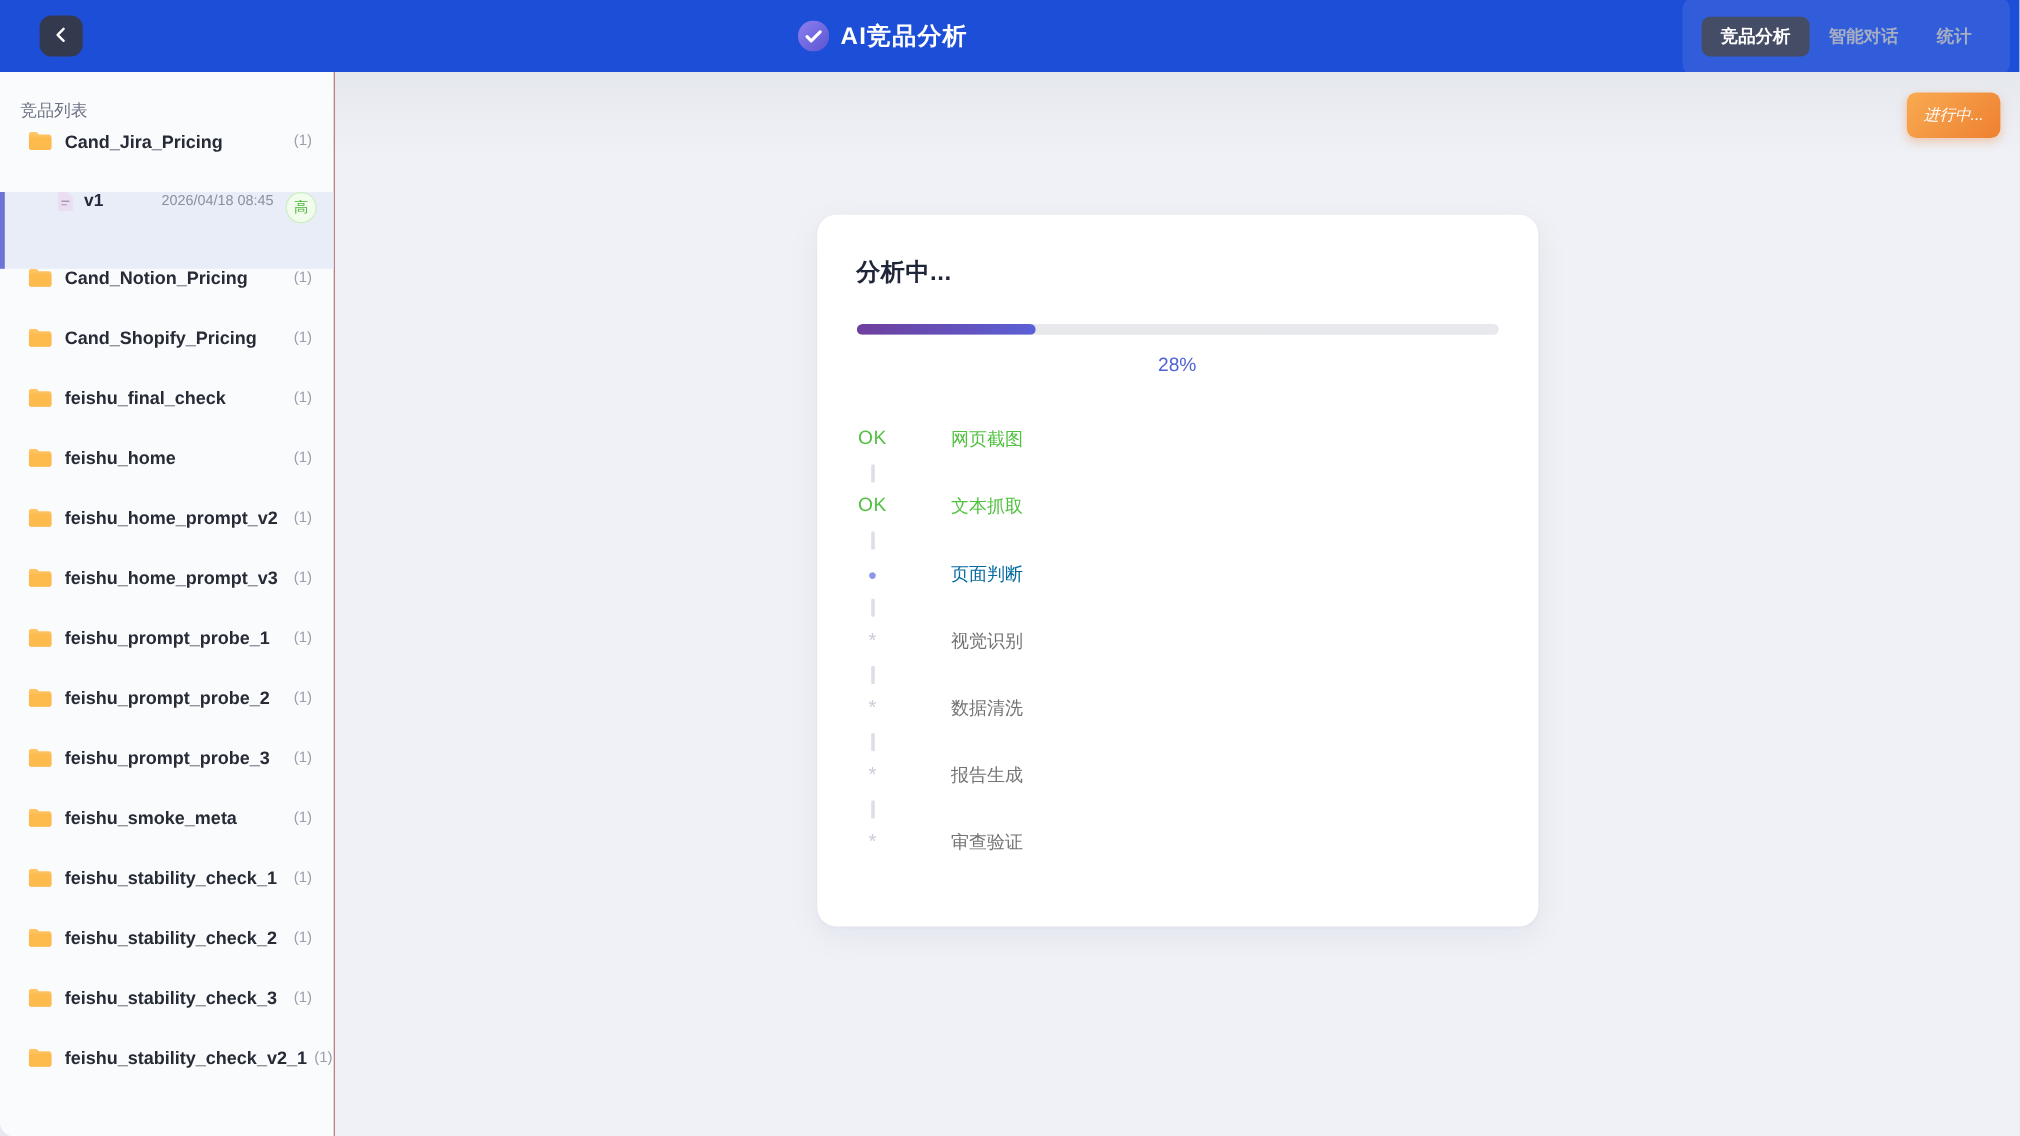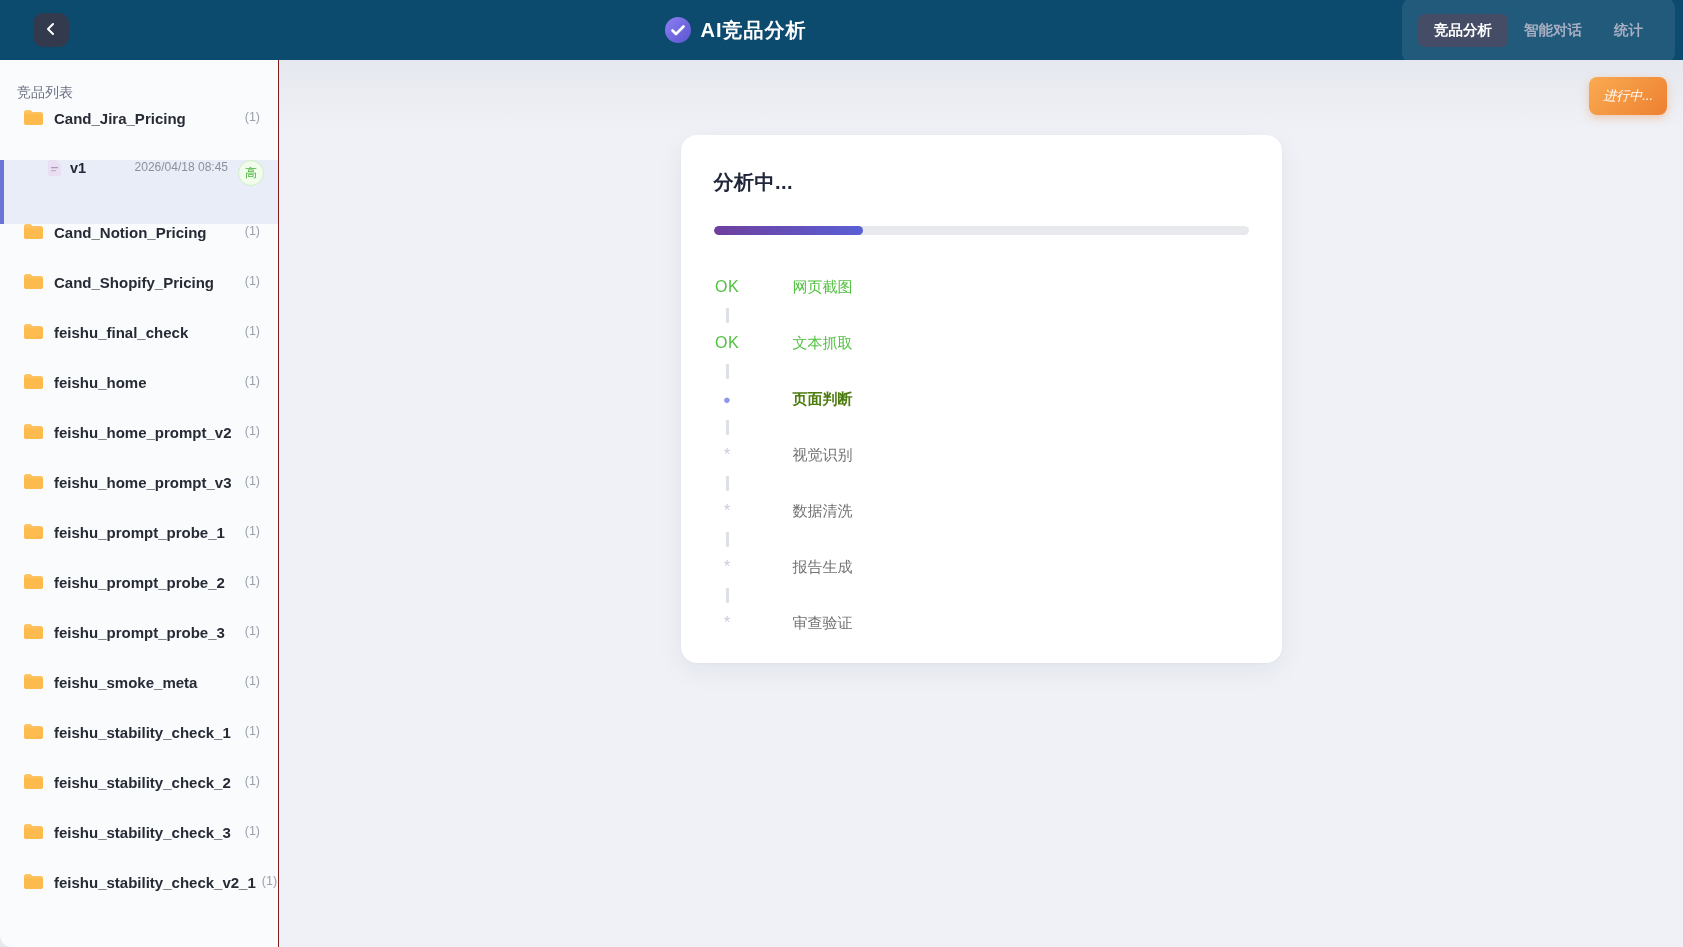--- a/index.html
+++ b/index.html
@@ -3,21 +3,21 @@
 <meta charset="utf-8">
 <style>
   * { margin:0; padding:0; box-sizing:border-box; }
   html,body { width:1683px; height:947px; overflow:hidden; }
   body { font-family:"Liberation Sans", sans-serif; background:#e7e9f0; }
 
   .app { display:flex; flex-direction:column; width:100%; height:100%; }
 
   
   .header {
-    height:60px; flex:0 0 60px; background:#0c4a6e;
+    height:60px; flex:0 0 60px; background:#1d4ed8;
     display:flex; align-items:center; padding:0 8px 0 33px;
   }
   .back-btn {
     width:36px; height:34px; border:none; border-radius:10px;
     background:#343a4e; display:flex; align-items:center; justify-content:center;
     cursor:pointer; flex:0 0 auto;
   }
   .header-mid { flex:1; display:flex; align-items:center; justify-content:center; gap:10px; }
   .title-icon { display:flex; }
   .app-title { color:#ffffff; font-size:20px; font-weight:700; letter-spacing:1px; }
@@ -64,36 +64,36 @@
     flex:1; position:relative; min-width:0;
     background:linear-gradient(180deg,#e6e8ef 0px,#eff1f6 70px,#eff1f6 100%);
   }
   .status-button {
     position:absolute; top:17px; right:16px; border:none; cursor:pointer;
     background:linear-gradient(135deg,#f9ab52,#ee8030); color:#ffffff;
     font-size:13px; font-family:inherit; padding:10px 14px; border-radius:8px;
     box-shadow:0 3px 8px rgba(238,128,48,0.35); white-space:nowrap;font-style:italic;
   }
   .card {
-    width:601px; margin:75px auto 0; background:#ffffff; border-radius:16px;
-    padding:34px 33px 26px;
+    width:601px; margin:119px auto 0; background:#ffffff; border-radius:16px;
+    padding:34px 33px 56px;
     box-shadow:0 8px 28px rgba(25,35,80,0.06), 0 1px 3px rgba(0,0,0,0.03);
   }
   .card-title { font-size:20px; font-weight:700; color:#20263a; letter-spacing:0.5px; margin-bottom:30px; }
   .progress-track { height:9px; background:#e8e9ed; border-radius:5px; overflow:hidden; }
   .progress-fill { height:100%; border-radius:5px; background:linear-gradient(90deg,#6f3f9d,#5a60d6); width:0; }
   .progress-pct { text-align:center; margin-top:17px; font-size:16px; color:#5063d4; }
   .steps { margin-top:38px; }
   .step-row { display:flex; align-items:center; height:28px;gap:42px; }
   .step-marker { width:27px; text-align:center; flex:0 0 auto; }
   .step-label { margin-left:10px; font-size:15px; }
   .step-row.done .step-marker { color:#52c141; font-size:16px; letter-spacing:0.5px; }
   .step-row.done .step-label { color:#52c141; }
   .step-row.current .step-marker { color:#8e97ea; font-size:13px; }
-  .step-row.current .step-label { color:#4d7c0f; font-weight:700; }
+  .step-row.current .step-label { color:#0369a1; font-weight:400; }
   .step-row.pending .step-marker { color:#c9cdd6; font-size:17px; }
   .step-row.pending .step-label { color:#737373; }
   .connector-row { height:28px; display:flex; align-items:center; }
   .connector-bar { width:2.5px; height:15px; background:#dcdfe6; border-radius:1px; margin-left:12.5px; }
 </style>
 </head>
 <body>
 
 <svg width="0" height="0" style="position:absolute">
   <defs>
@@ -320,20 +320,21 @@
 
     <main class="main">
       <button class="status-button">进行中...</button>
 
       <section class="card">
         <h2 class="card-title">分析中...</h2>
 
         <div class="progress-track">
           <div class="progress-fill" style="width: 28%;"></div>
         </div>
+        <div class="progress-pct">28%</div>
 
         <div class="steps">
 
           <div class="step-row done">
             <span class="step-marker">OK</span>
             <span class="step-label">网页截图</span>
           </div>
           <div class="connector-row">
               <span class="connector-bar"></span>
             </div>

